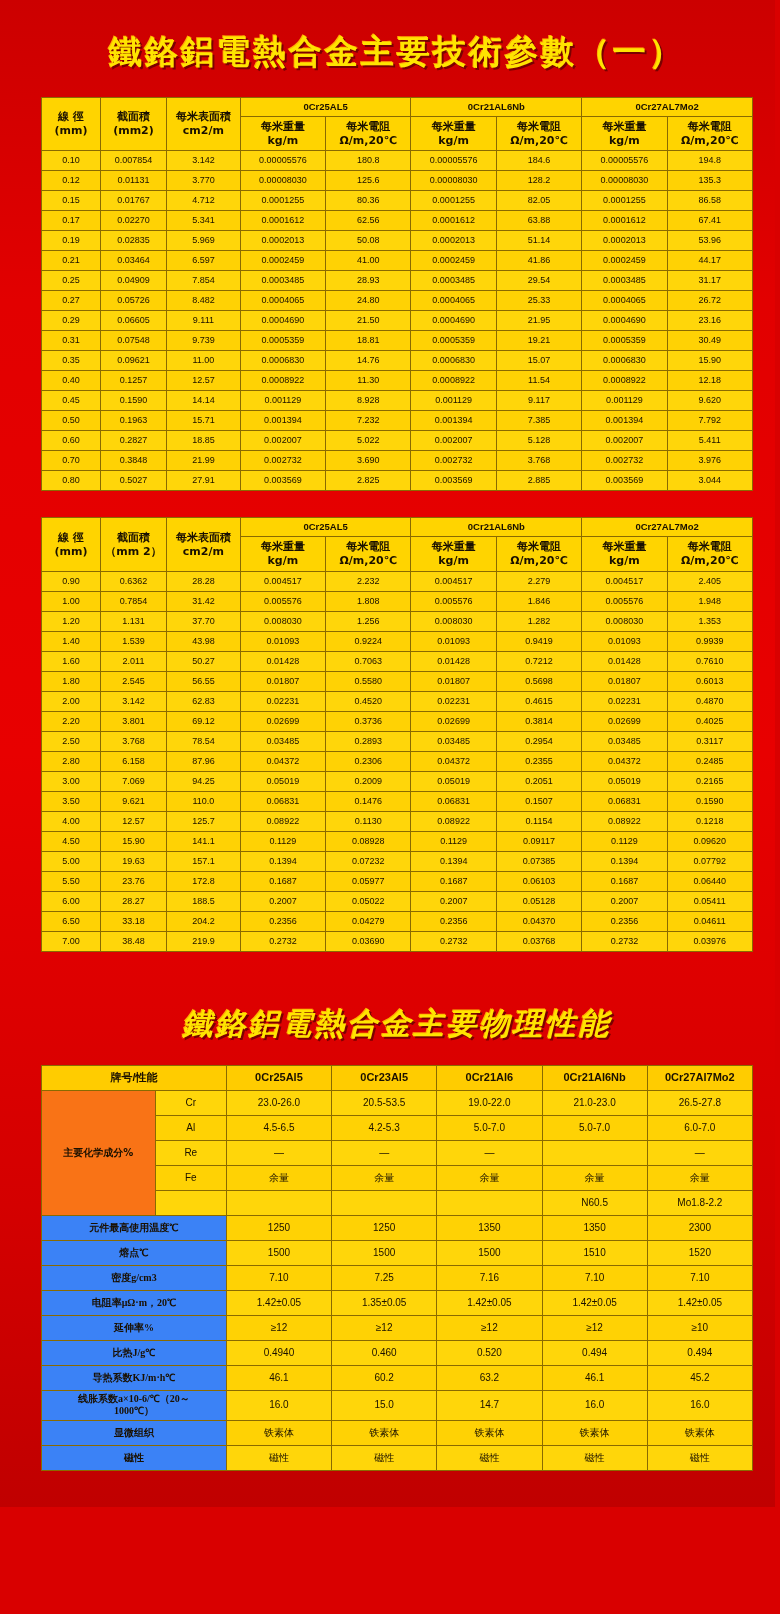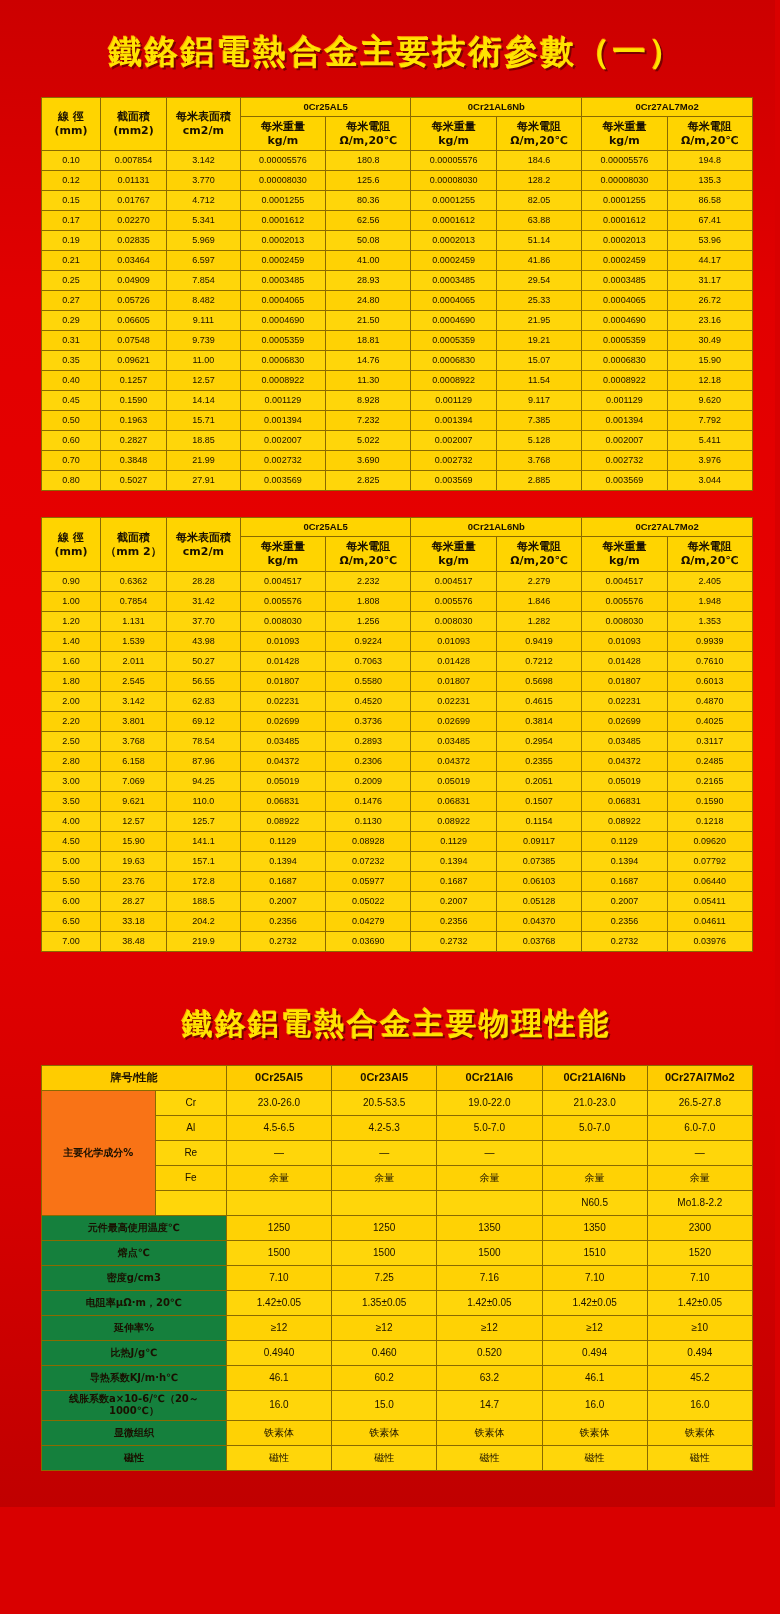--- a/index.html
+++ b/index.html
@@ -19,21 +19,21 @@
     text-align:center;
     font-family:"DejaVu Serif", serif;
     font-weight:bold;
     color:#ffe400;
     font-size:33px;
     letter-spacing:3px;
     margin:0;
     padding:30px 0 22px 0;
     text-shadow:2px 2px 0 #7a0000, -1px -1px 0 #ffb000;
   }
-  h1.title.t3{font-size:30px;padding:26px 0 20px 0;}
+  h1.title.t3{font-size:30px;padding:26px 0 20px 0;font-style:italic;}
   .tablewrap{padding:0 22px 26px 22px;}
   table{
     border-collapse:collapse;
     width:100%;
     background:#ffd60a;
     font-size:9px;
     table-layout:fixed;
   }
   table td,table th{
     border:1px solid #8a6a00;
@@ -49,21 +49,21 @@
     font-weight:bold;
     padding:3px 1px;
   }
   .hdr-grp{font-size:9.5px;}
   tbody td{height:15px;background:#ffd60a;}
   tbody tr:nth-child(even) td{background:#ffd204;}
   .cn{font-family:"DejaVu Sans", sans-serif;}
   
   table.phys{font-size:10px;}
   table.phys td{height:20px;padding:2px 3px;}
-  table.phys .rowhdr{font-weight:bold;background:#15803d;}
+  table.phys .rowhdr{font-weight:bold;background:#3b82f6;font-family:Liberation Serif, serif;}
   table.phys thead td{background:#ffcc00;font-weight:bold;}
   table.phys .vert{
     font-weight:bold;
     background:#f97316;
   }
 </style>
 </head>
 <body>
 
 <div class="page">

